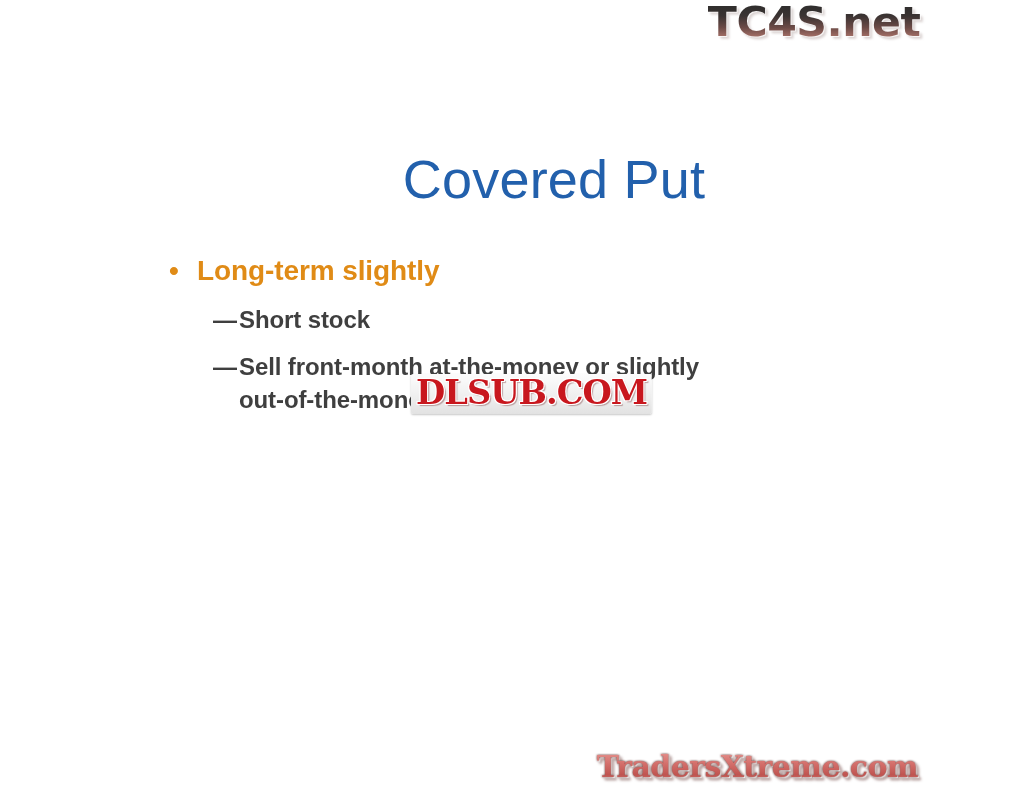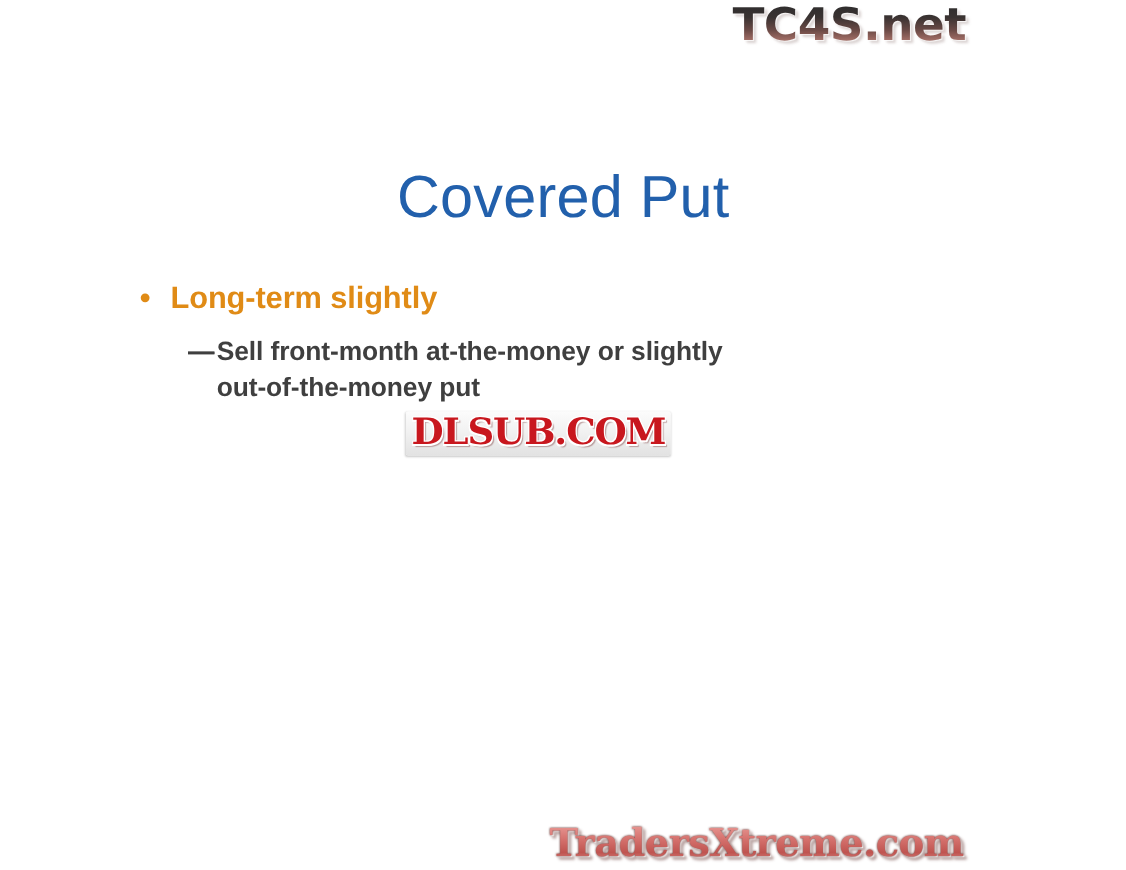--- a/index.html
+++ b/index.html
@@ -8,20 +8,21 @@
     background: #ffffff;
   }
 
   #slide {
     position: relative;
     width: 884px;
     height: 791px;
     background: #ffffff;
     overflow: hidden;
     font-family: "Liberation Sans", sans-serif;
+    margin-left: 42px;
     -webkit-font-smoothing: antialiased;
   }
 
   
   #brand-top {
     position: absolute;
     top: 2px;
     right: 6px;
     font-family: "DejaVu Sans", sans-serif;
     font-weight: bold;
@@ -142,21 +143,21 @@
     transform-origin: left top;
   }
 
   
   #brand-bottom {
     position: absolute;
     right: 8px;
     bottom: 6px;
     font-family: "DejaVu Serif", serif;
     font-weight: bold;
-    font-size: 35px;
+    font-size: 30px;
     line-height: 36px;
     letter-spacing: -0.6px;
     white-space: nowrap;
     user-select: none;
     background: linear-gradient(to bottom,
                 #e99a96 0%,
                 #d4706c 40%,
                 #bf5450 72%,
                 #d98b87 100%);
     -webkit-background-clip: text;
@@ -180,20 +181,21 @@
 
   <div id="body">
 
     <div class="bullet-l1">
       <span class="dot">•</span>
       <span class="txt">Long-term slightly</span>
     </div>
 
     <div class="bullet-l2">
       <span class="dash">—</span>
+      <span class="txt">Short stock</span>
     </div>
 
     <div class="bullet-l2 wrap">
       <span class="dash">—</span>
       <span class="txt">Sell front-month at-the-money or slightly out-of-the-money put</span>
     </div>
 
   </div>
 
   <div id="watermark">DLSUB.COM</div>

